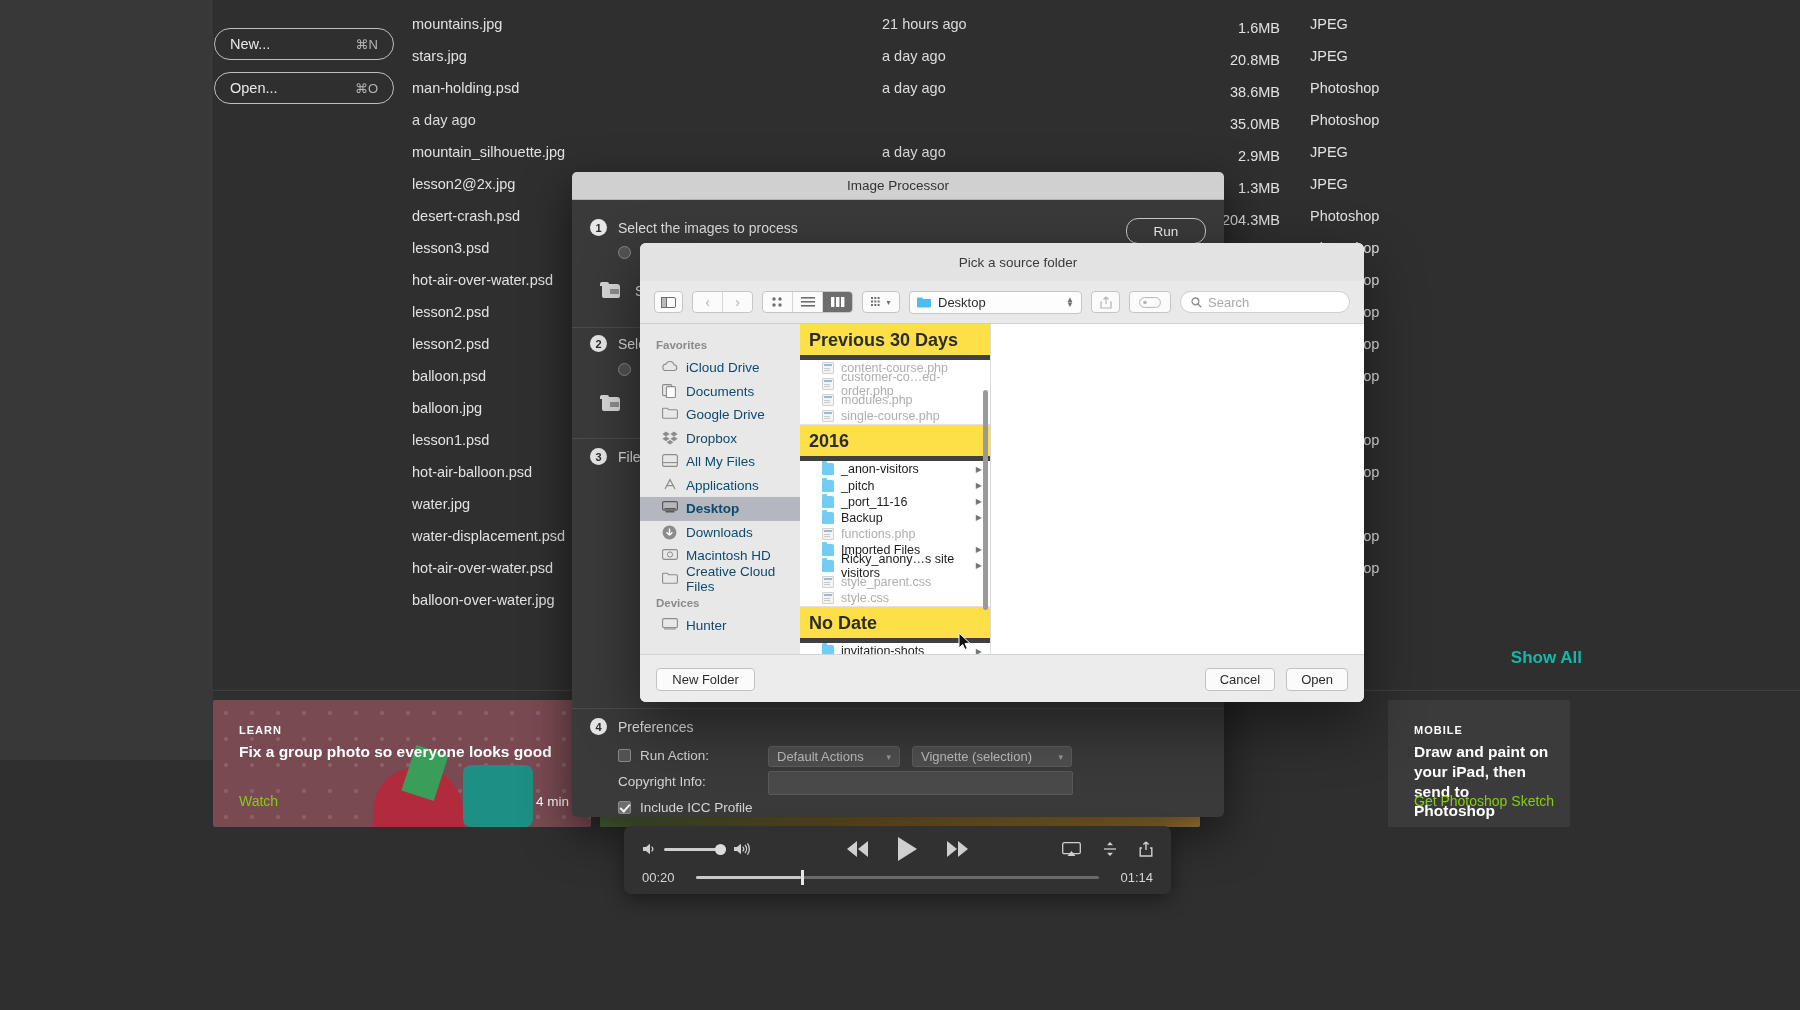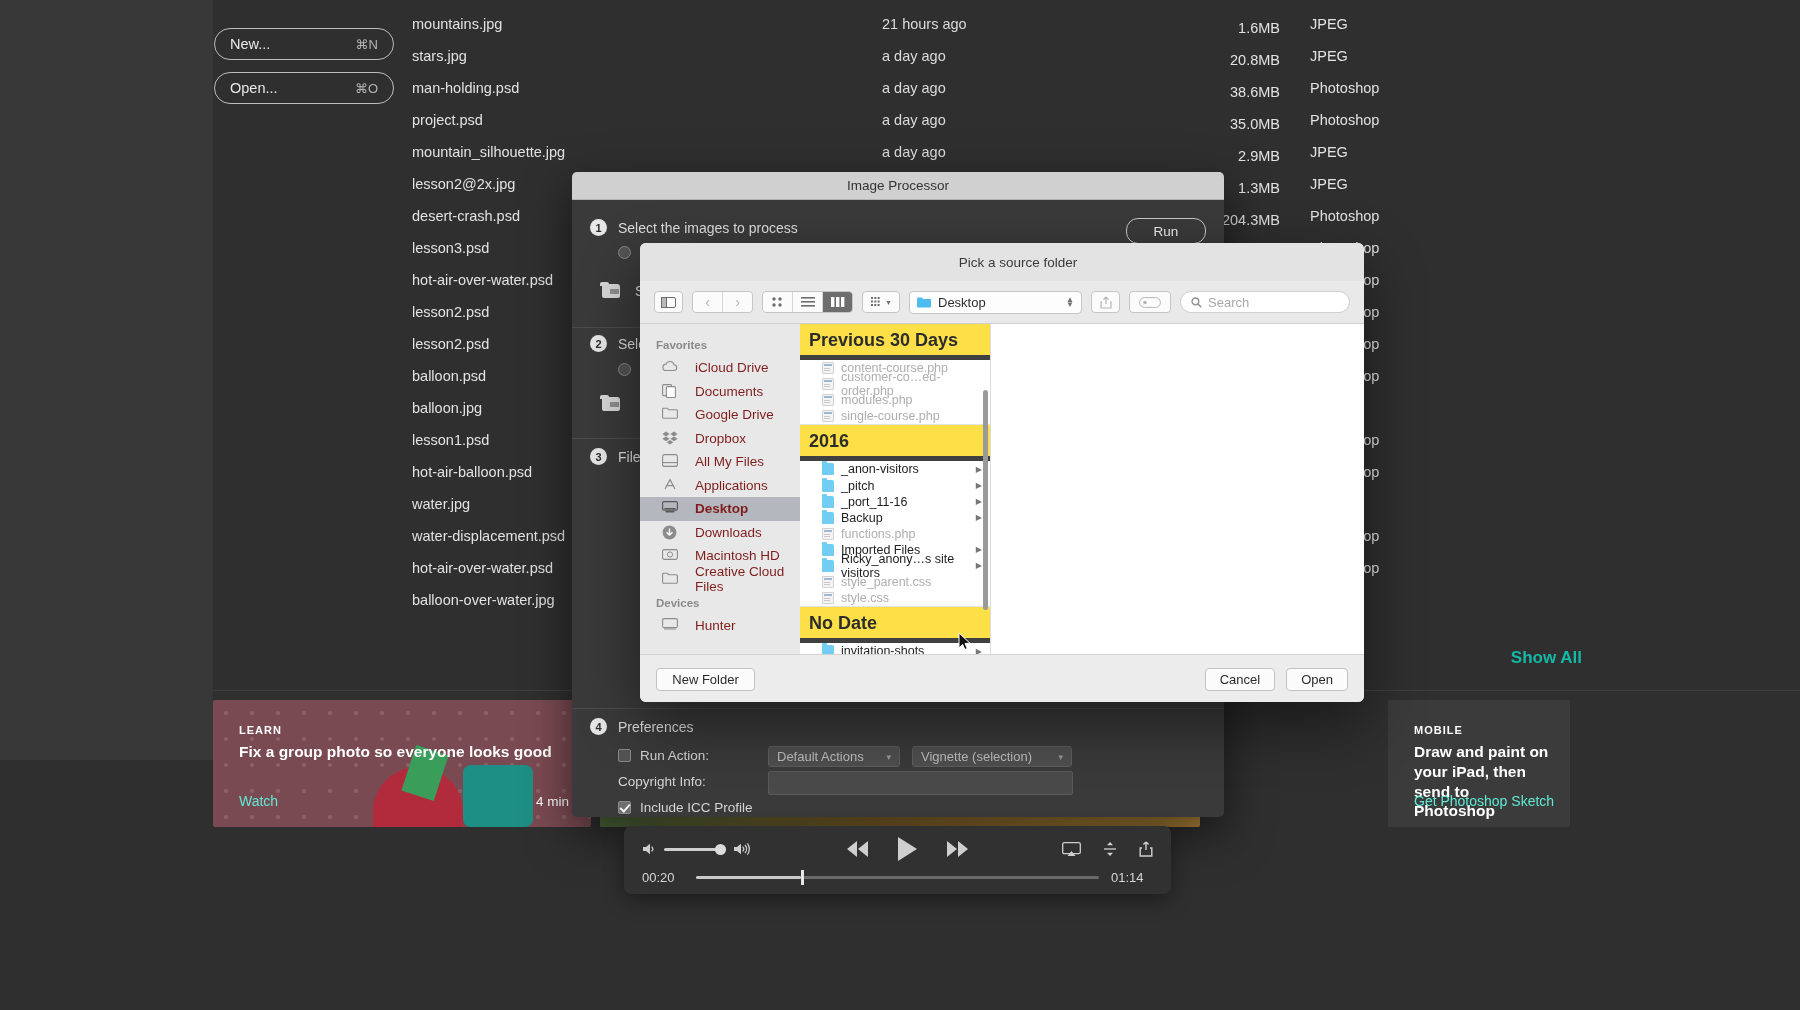--- a/index.html
+++ b/index.html
@@ -28,21 +28,21 @@
   .ps-mrow{height:32px;display:flex;align-items:center;font-size:14.5px;color:#e2e2e2;}
   .ps-mrow .size{width:160px;text-align:right;padding-right:30px;box-sizing:border-box;margin-top:8px;}
   .ps-mrow .kind{width:200px;}
   .ps-divider{position:absolute;left:213px;right:0;height:1px;background:#3f3f3f;}
   .show-all{position:absolute;right:218px;top:648px;color:#14b8a6;font-size:17px;font-weight:bold;}
 
   
   .card{position:absolute;border-radius:2px;overflow:hidden;}
   .card .cat{position:absolute;left:26px;top:24px;font-size:11px;font-weight:bold;letter-spacing:1px;color:#fff;}
   .card .ttl{position:absolute;left:26px;top:42px;right:20px;font-size:15.5px;font-weight:bold;color:#fff;line-height:1.28;}
-  .card .act{position:absolute;left:26px;bottom:18px;font-size:14px;color:#5eead4;}
+  .card .act{position:absolute;left:26px;bottom:18px;font-size:14px;color:#84cc16;}
   .card .dur{position:absolute;right:22px;bottom:18px;font-size:13.5px;color:#fff;}
   #card-learn{left:213px;top:700px;width:378px;height:127px;background:#7a4a52;}
   #card-learn .dots{position:absolute;inset:0;
     background-image:radial-gradient(circle,rgba(255,255,255,.13) 2px,transparent 2.2px);
     background-size:26px 26px;}
   #card-learn .blob1{position:absolute;left:160px;bottom:0;width:90px;height:60px;background:#b22b3c;border-radius:45px 45px 0 0;}
   #card-learn .blob2{position:absolute;left:250px;bottom:0;width:70px;height:62px;background:#1e8f84;border-radius:8px;}
   #card-learn .blob3{position:absolute;left:195px;bottom:30px;width:34px;height:48px;background:#3a9e5a;transform:rotate(18deg);}
   #card-mid{left:600px;top:700px;width:600px;height:127px;background:#7c5a2a;}
   #card-mid .g{position:absolute;inset:0;background:linear-gradient(100deg,#4a6b3f 0%,#8a6a2c 45%,#b5893c 100%);}
@@ -102,21 +102,21 @@
   .nav-group > div{width:29px;display:flex;align-items:center;justify-content:center;color:#b3b3b3;font-size:14px;border-right:1px solid #d6d6d6;}
   .nav-group > div:last-child{border-right:none;}
   .path-pop{flex:1;max-width:250px;height:23px;background:#fdfdfd;border:1px solid #c6c6c6;border-radius:4px;
     display:flex;align-items:center;padding:0 7px;gap:7px;font-size:13px;color:#2d2d2d;box-sizing:border-box;}
   .stepper{margin-left:auto;display:flex;flex-direction:column;line-height:5px;color:#707070;font-size:8px;}
   .search-box{width:170px;height:22px;background:#fff;border:1px solid #cfcfcf;border-radius:11px;
     display:flex;align-items:center;gap:6px;padding:0 10px;box-sizing:border-box;color:#a8a8a8;font-size:13px;}
   #finder .fn-main{display:flex;height:330px;}
   .fn-sidebar{width:160px;background:#e8e8e8;padding-top:9px;overflow:hidden;}
   .sb-head{font-size:11.5px;color:#8a8a8a;padding:6px 0 5px 16px;font-weight:bold;}
-  .sb-item{height:23.5px;display:flex;align-items:center;gap:17px;padding-left:22px;font-size:13.5px;color:#7f1d1d;}
+  .sb-item{height:23.5px;display:flex;align-items:center;gap:8px;padding-left:22px;font-size:13.5px;color:#0c4a6e;}
   .sb-item.sel{background:#b4b7bd;font-weight:bold;}
   .sb-ico{width:16px;height:15px;position:relative;flex:none;}
   .fn-columns{flex:1;display:flex;background:#fff;}
   .fn-col{width:190px;border-right:1px solid #dcdcdc;position:relative;overflow:hidden;}
   .fn-col-rest{flex:1;background:#fff;}
   .grp-head{font-size:18px;color:#2c2c2c;font-weight:bold;padding:6px 0 4px 9px;
     border-bottom:5px solid #404040;background:#fde047;}
   .f-item{height:16.1px;display:flex;align-items:center;gap:7px;padding-left:22px;font-size:12.5px;color:#1d1d1d;position:relative;}
   .f-item.dim{color:#aeaeae;}
   .f-ico{width:12px;height:12px;flex:none;position:relative;}
@@ -184,21 +184,20 @@
       </div>
       <div class="ps-row">
         <div class="name">stars.jpg</div>
         <div class="date">a day ago</div>
       </div>
       <div class="ps-row">
         <div class="name">man-holding.psd</div>
         <div class="date">a day ago</div>
       </div>
       <div class="ps-row">
-        <div class="name">project.psd</div>
         <div class="date">a day ago</div>
       </div>
       <div class="ps-row">
         <div class="name">mountain_silhouette.jpg</div>
         <div class="date">a day ago</div>
       </div>
       <div class="ps-row">
         <div class="name">lesson2@2x.jpg</div>
         <div class="date">1st, 9:32 pm</div>
       </div>
@@ -746,15 +745,15 @@
           <path d="M3 7H1.2v8h11.6V7H11" stroke="#cfcfcf" fill="none" stroke-width="1.4"></path>
         </svg>
     </div>
   </div>
   <div class="pl-row2">
     <span class="time">00:20</span>
     <div class="scrub">
       <div class="played"></div>
       <div class="knob"></div>
     </div>
-    <span class="time" style="">01:14</span>
+    <span class="time" style="text-align:right">01:14</span>
   </div>
 </div>
 
 </body></html>

